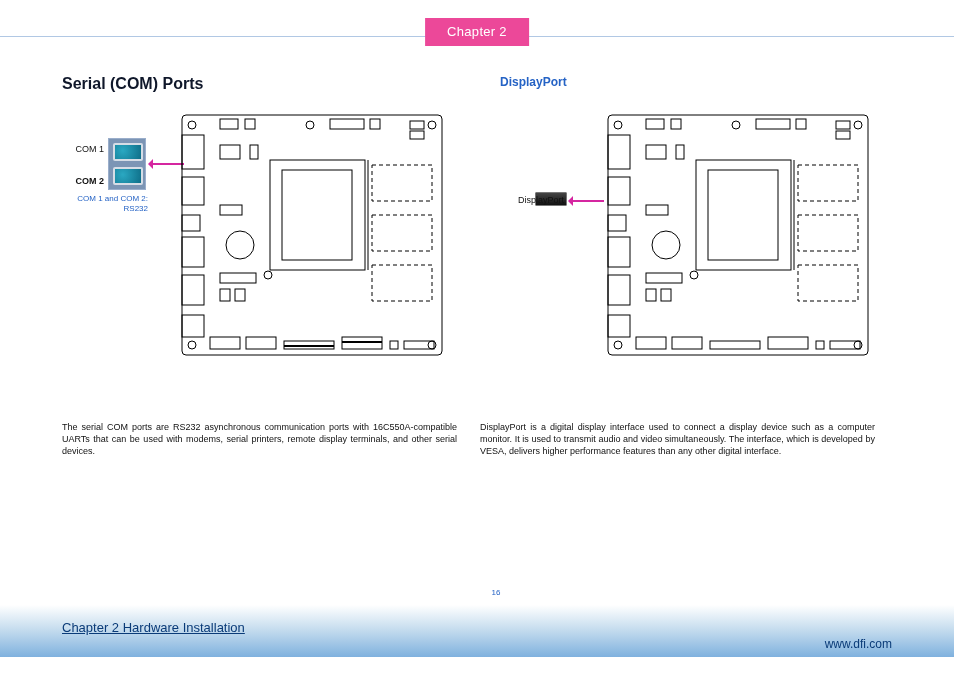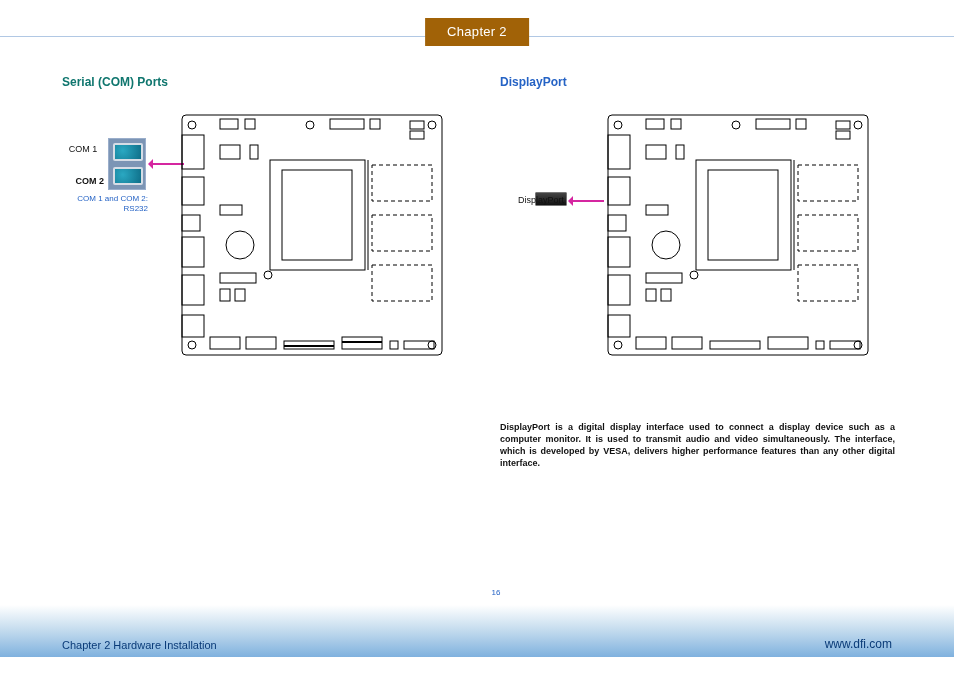--- a/index.html
+++ b/index.html
@@ -4,53 +4,53 @@
 <style>
   * { box-sizing: border-box; margin: 0; padding: 0; }
   html, body { width: 954px; height: 675px; font-family: Verdana, Arial, sans-serif; background: #fff; }
   .page { position: relative; width: 954px; height: 675px; }
 
   
   .top-rule { position: absolute; top: 36px; left: 0; right: 0; height: 1px; background: #b1c8e4; }
   
   .chapter-tab {
     position: absolute; top: 18px; left: 50%; transform: translateX(-50%);
-    background: #a16207; color: #fff; font-size: 13px; font-weight: 400;
+    background: #ec4899; color: #fff; font-size: 13px; font-weight: 400;
     padding: 6px 22px 7px; letter-spacing: .3px;
   }
 
   
-  .h-left  { position: absolute; top: 75px; left: 62px; color: #0f766e; font-weight: 700; font-size: 12px; }
+  .h-left  { position: absolute; top: 75px; left: 62px; color: #0f172a; font-weight: 700; font-size: 16px; }
   .h-right { position: absolute; top: 75px; left: 500px; color: #2563c5; font-weight: 700; font-size: 12px; }
 
   
   .board-wrap { position: absolute; top: 105px; width: 390px; height: 260px; }
   .board-left  { left: 70px; }
   .board-right { left: 516px; }
   .board-wrap svg { width: 100%; height: 100%; }
 
   
   .lbl { position: absolute; font-size: 9px; color: #111; white-space: nowrap; text-align: right; }
-  .lbl-com1 { top: 144px; left: 62px; width: 42px; text-align: center; }
+  .lbl-com1 { top: 144px; left: 62px; width: 42px; }
   .lbl-com2 { top: 176px; left: 62px; width: 42px; font-weight: bold; }
   .lbl-com-note { position: absolute; top: 194px; left: 58px; width: 90px; font-size: 8px; color: #2563c5; text-align: right; line-height: 1.2; }
   .lbl-dp { top: 195px; left: 506px; width: 58px; }
 
   
   .para { position: absolute; font-size: 9px; color: #111; line-height: 1.35; text-align: justify; }
   .para-left  { top: 421px; left: 62px;  width: 395px; }
-  .para-right { top: 421px; left: 500px; width: 395px; font-weight: bold; }
+  .para-right { top: 421px; left: 480px; width: 395px; }
 
   
   .footer-grad {
     position: absolute; left: 0; right: 0; bottom: 18px; height: 52px;
     background: linear-gradient(to bottom, #ffffff 0%, #c8deef 45%, #7fb1de 100%);
   }
   .page-num { position: absolute; bottom: 78px; left: 50%; transform: translateX(-50%); font-size: 8px; color: #2563c5; margin-left: 19px; }
-  .footer-left  { position: absolute; bottom: 24px; left: 62px;  font-size: 11px; color: #0a3b78; }
+  .footer-left  { position: absolute; bottom: 40px; left: 62px;  font-size: 13px; color: #0a3b78; text-decoration: underline; }
   .footer-right { position: absolute; bottom: 24px; right: 62px; font-size: 12px; color: #0a3b78; }
 
   
   .com-photo {
     position: absolute; top: 138px; left: 108px; width: 38px; height: 52px;
     background: #7c95b5; border: 1px solid #9aaecb;
   }
   .com-photo .conn {
     position: absolute; left: 4px; width: 30px; height: 18px;
     background: radial-gradient(circle at 30% 40%, #2aa8c2, #0e6e88);
@@ -198,20 +198,21 @@
         <rect x="120" y="232" width="30" height="12"></rect>
           <rect x="156" y="232" width="30" height="12"></rect>
         <rect x="194" y="236" width="50" height="8"></rect>
         <rect x="252" y="232" width="40" height="12"></rect>
         <rect x="300" y="236" width="8" height="8"></rect>
         <rect x="314" y="236" width="30" height="8"></rect>
       </g>
     </svg>
   </div>
 
+  <div class="para para-left">The serial COM ports are RS232 asynchronous communication ports with 16C550A-compatible UARTs that can be used with modems, serial printers, remote display terminals, and other serial devices.</div>
   <div class="para para-right">DisplayPort is a digital display interface used to connect a display device such as a computer monitor. It is used to transmit audio and video simultaneously. The interface, which is developed by VESA, delivers higher performance features than any other digital interface.</div>
 
   <div class="page-num">16</div>
   <div class="footer-grad"></div>
   <div class="footer-left">Chapter 2 Hardware Installation</div>
   <div class="footer-right">www.dfi.com</div>
 
 </div>
 
 </body></html>

